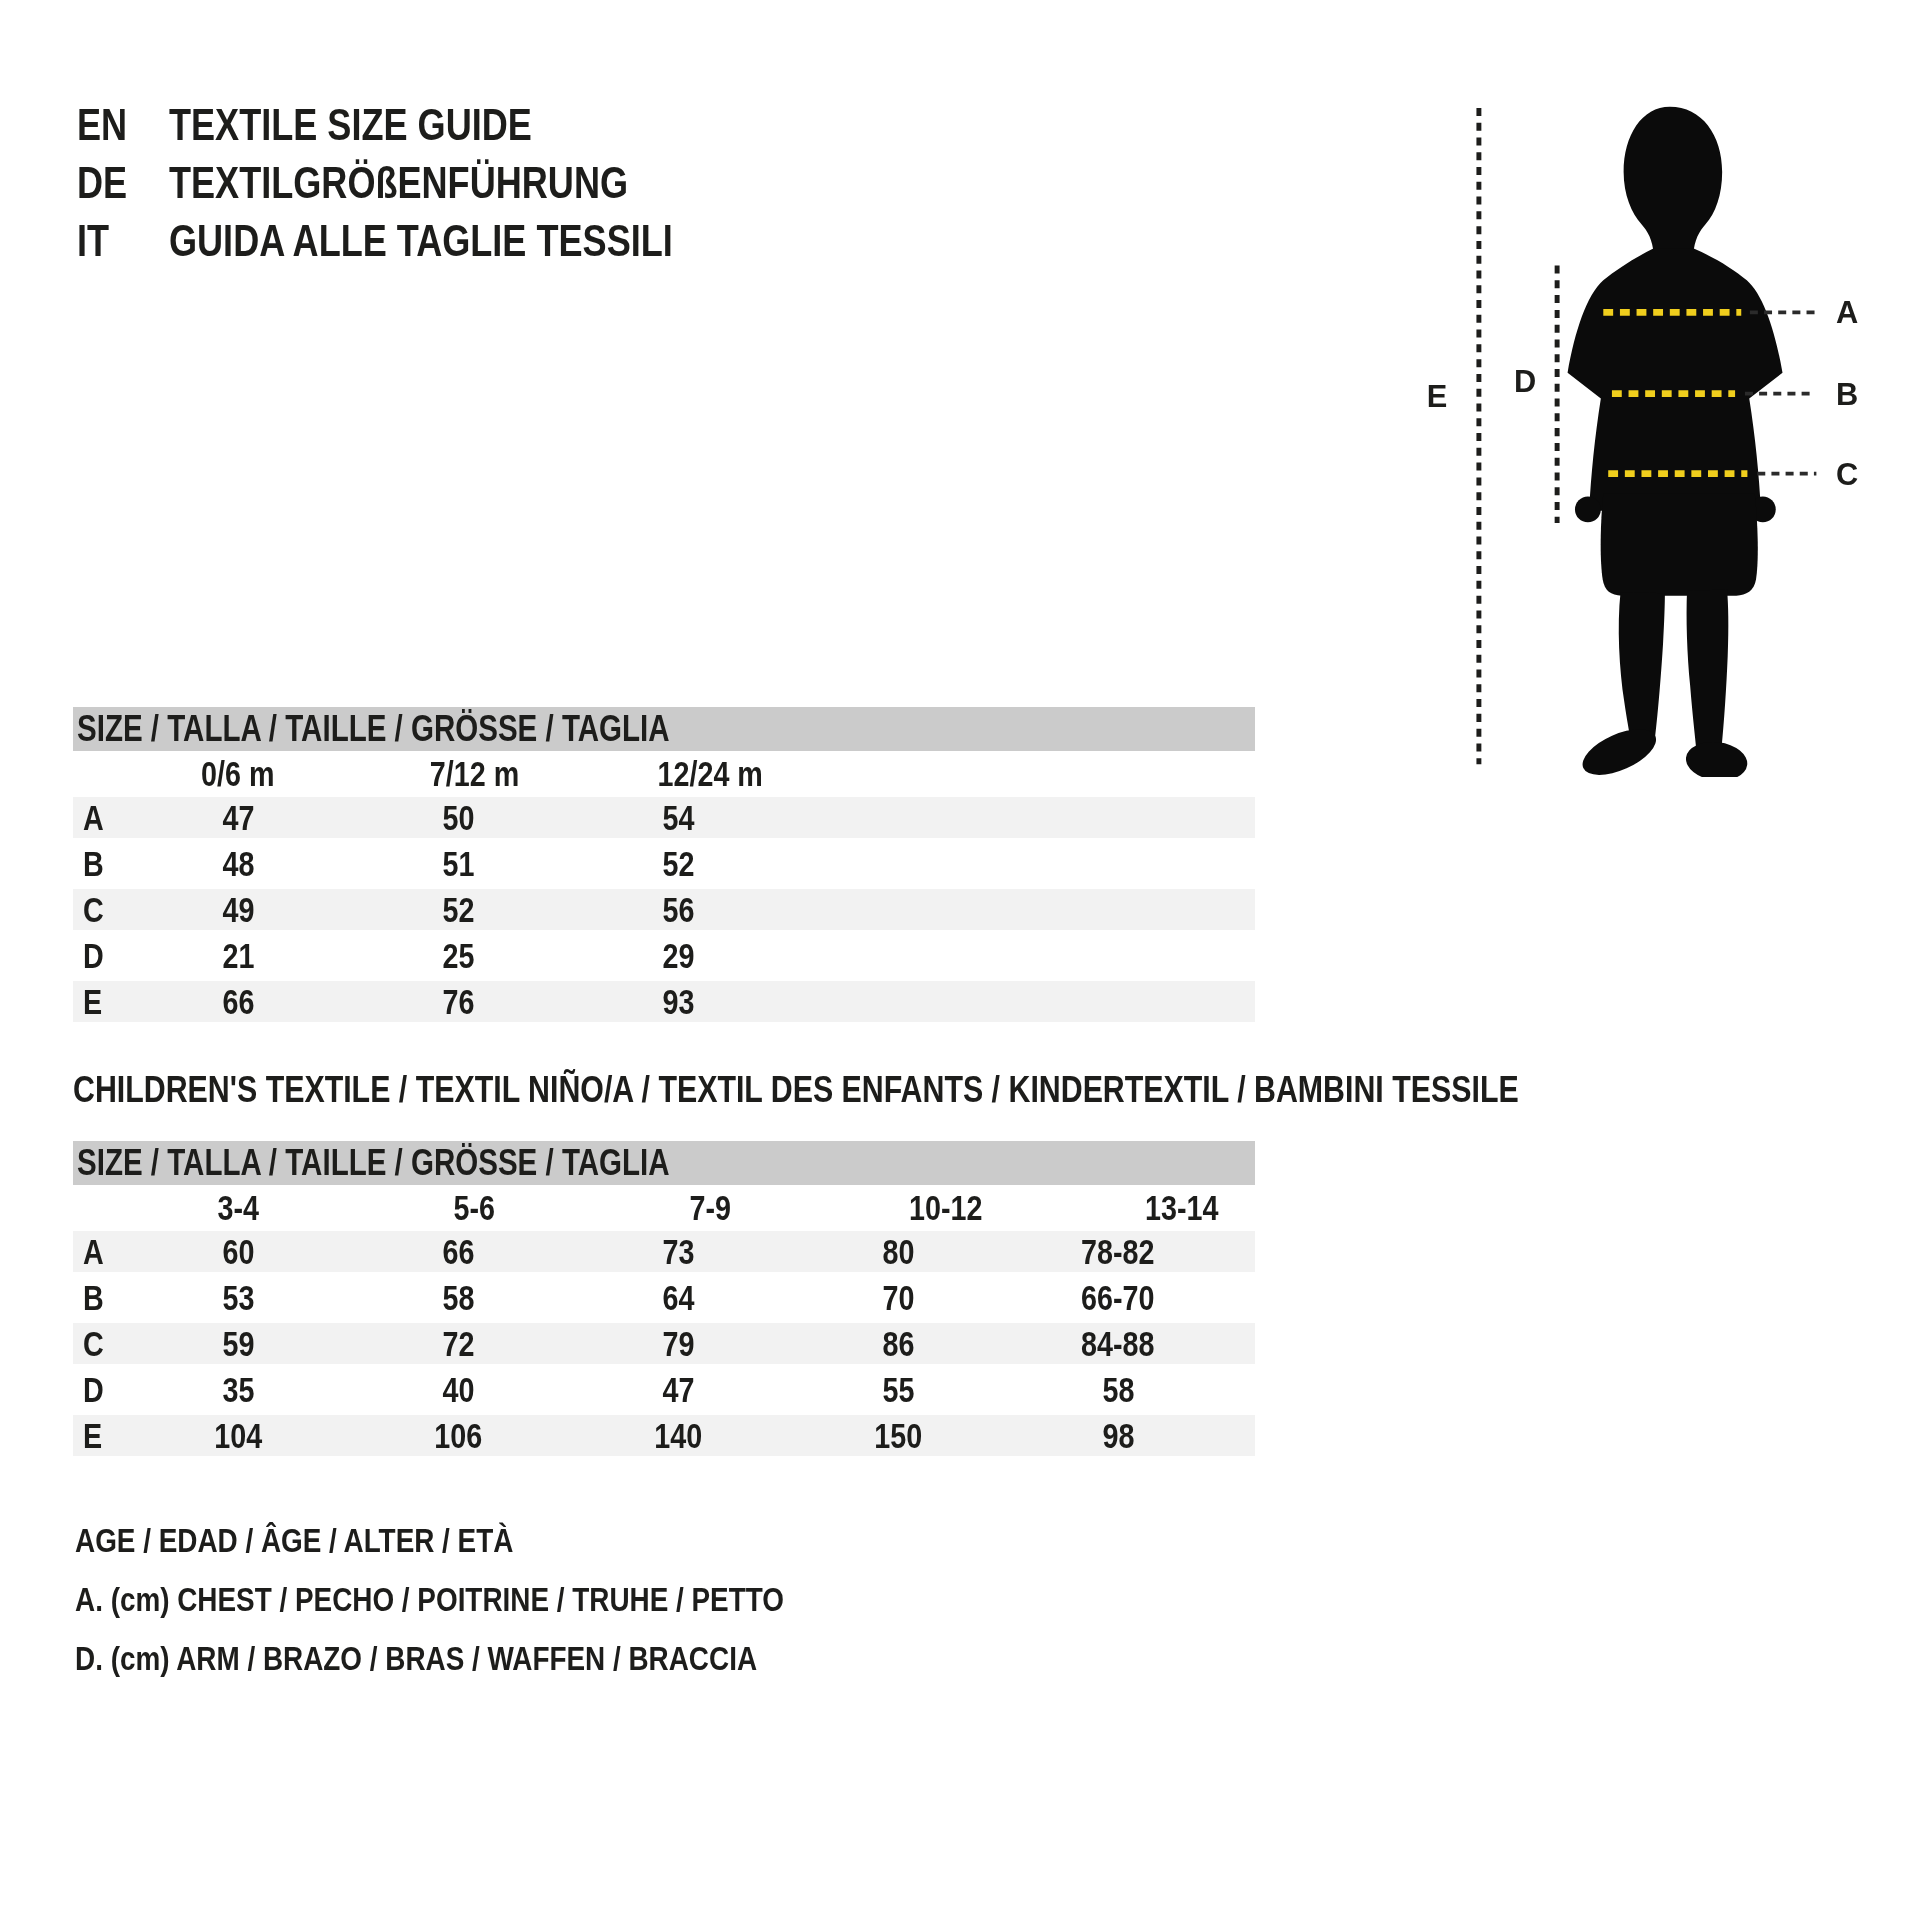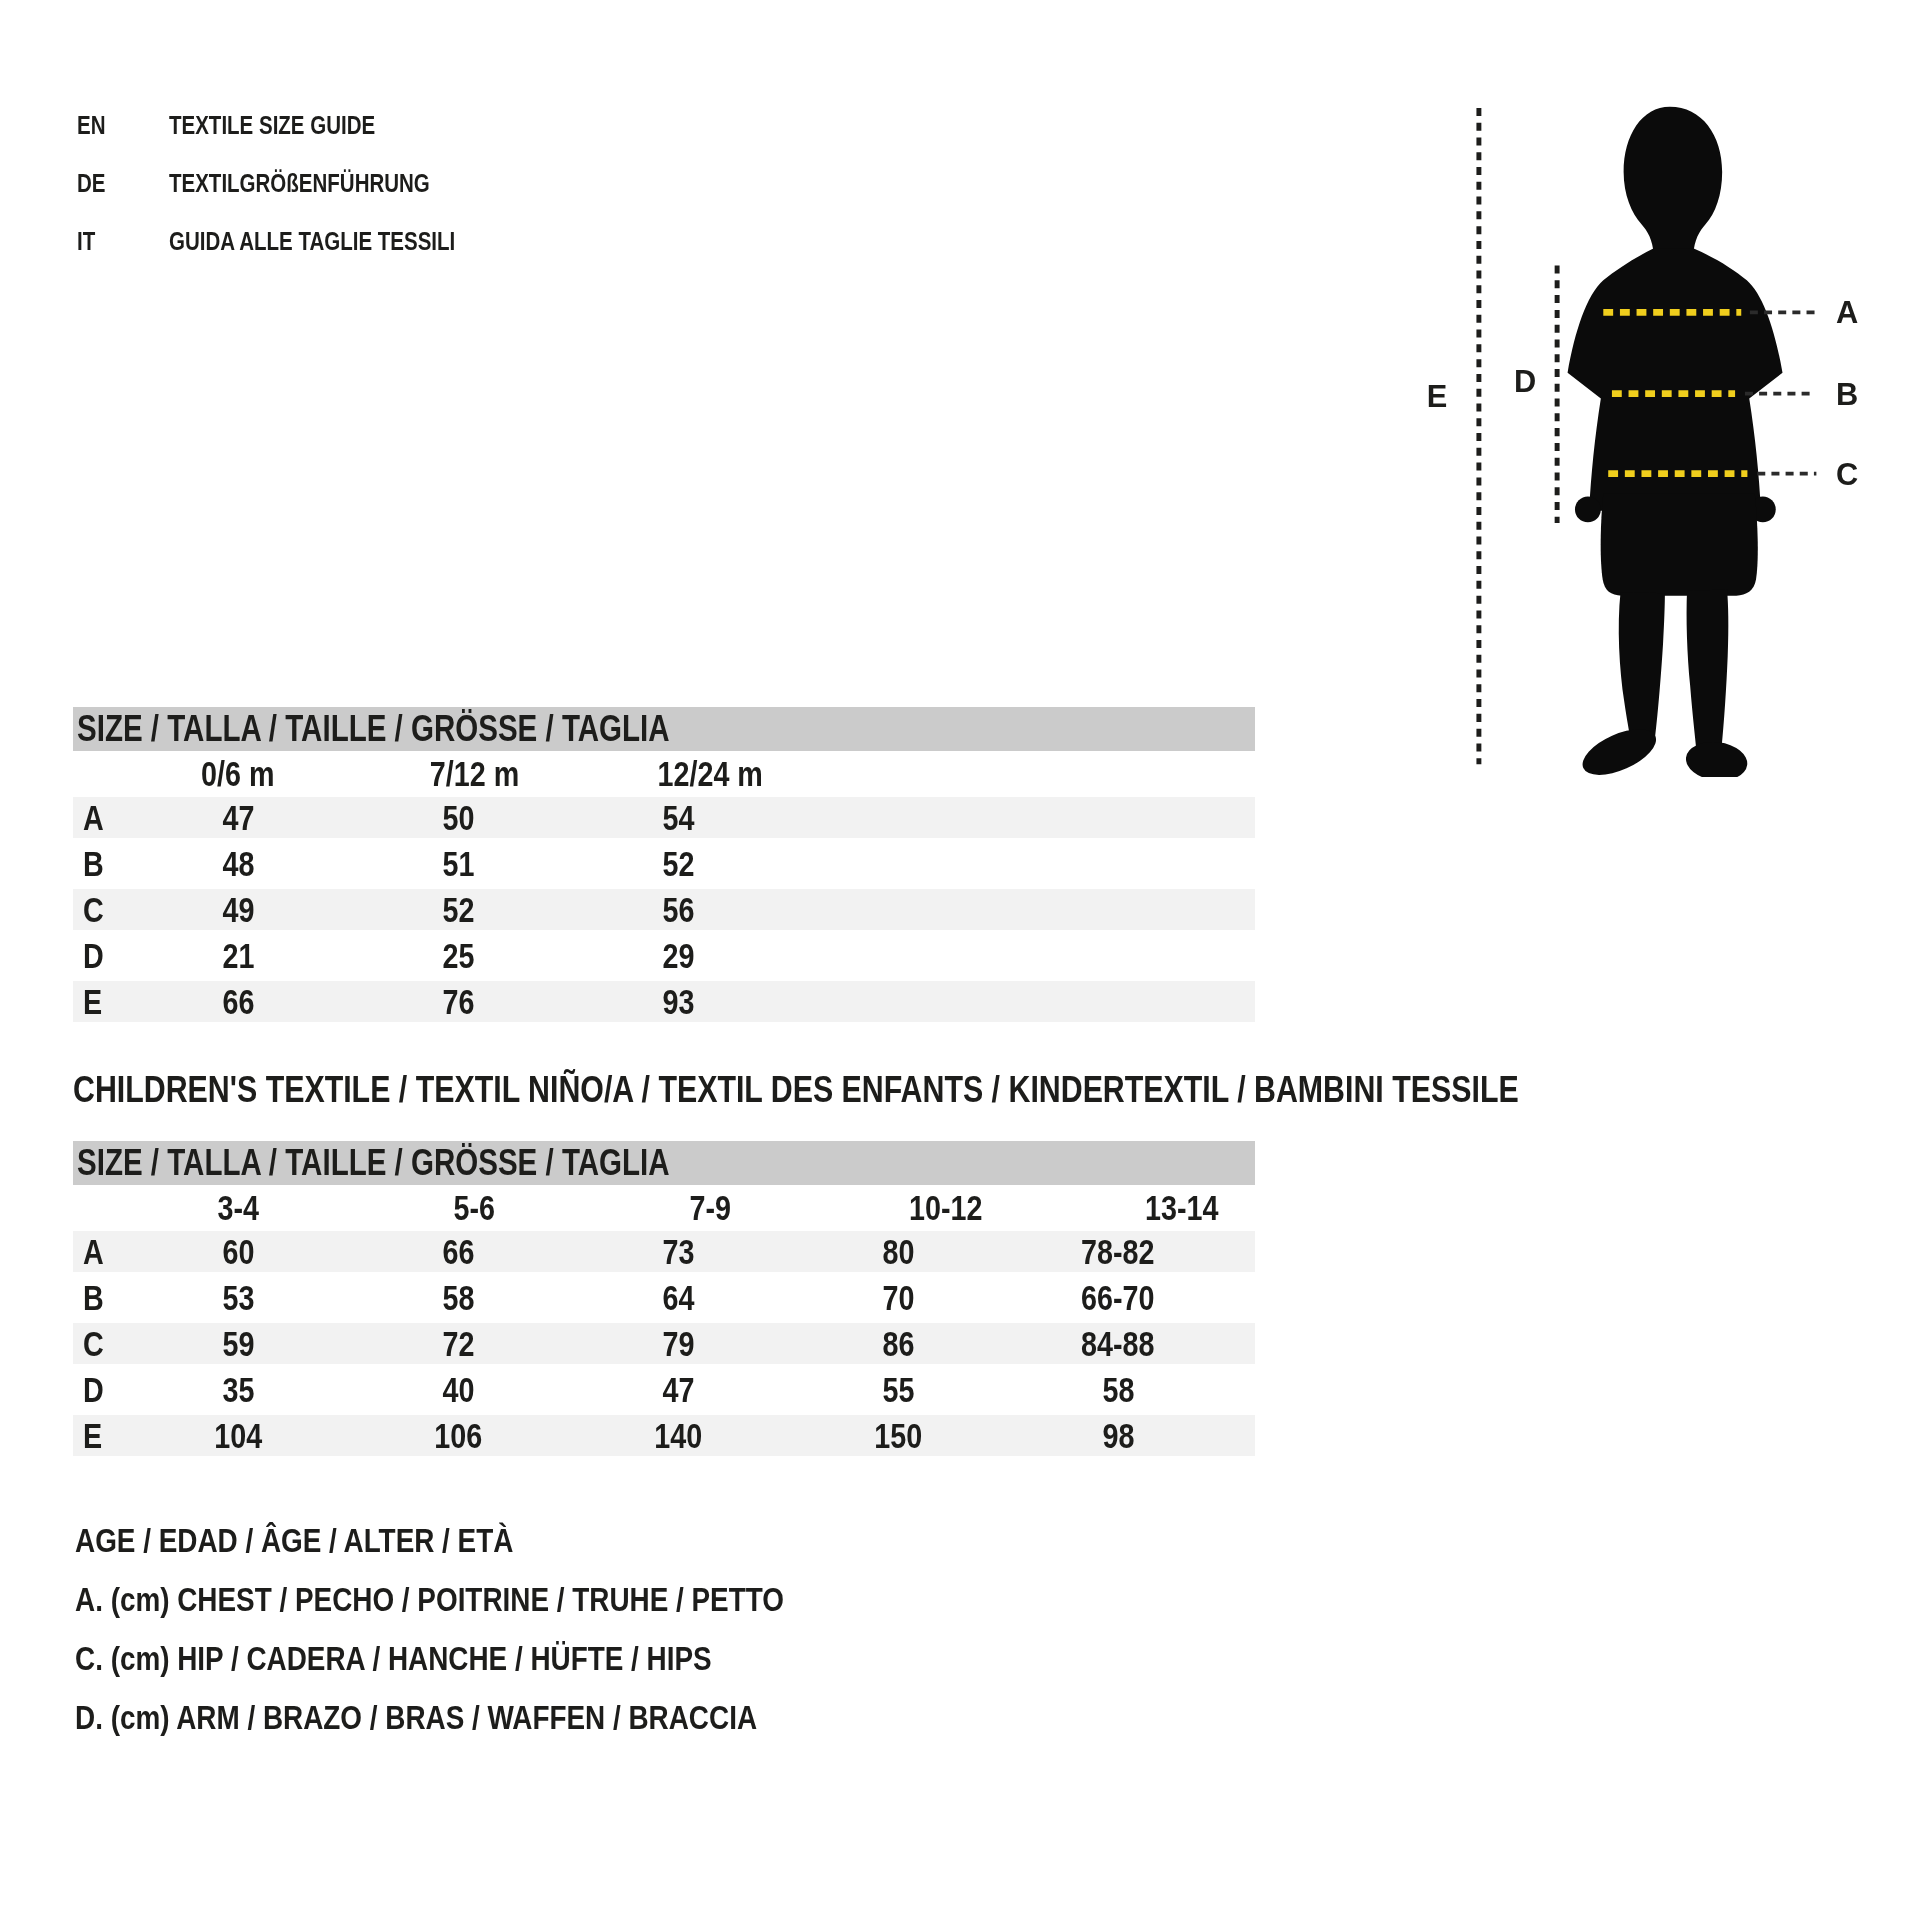--- a/index.html
+++ b/index.html
@@ -9,21 +9,21 @@
     background:#ffffff;
     font-family:"Liberation Sans","DejaVu Sans",sans-serif;
     font-weight:700;
     color:#1d1d1b;
     overflow:hidden;
   }
   .cnd{display:inline-block;transform:scaleX(0.82);transform-origin:0 50%;white-space:nowrap;}
   .cnd.c{transform-origin:50% 50%;}
   
   .lang-block{position:absolute;left:77px;top:96px;}
-  .lang-row{height:58px;line-height:58px;font-size:25px;white-space:nowrap;text-decoration:underline;}
+  .lang-row{height:58px;line-height:58px;font-size:44px;white-space:nowrap;text-decoration:underline;}
   .lang-code{display:inline-block;width:92px;vertical-align:top;}
   .lang-title{vertical-align:top;}
   
   .section-title{position:absolute;left:73px;height:39px;line-height:39px;font-size:37px;white-space:nowrap;}
   
   .size-table{position:absolute;left:73px;width:1182px;}
   .size-bar{height:44px;line-height:44px;background:#cbcbcb;padding-left:4px;font-size:36px;}
   .trow{position:relative;display:flex;padding-left:55px;font-size:35px;}
   .trow.colhead{height:46px;line-height:46px;gap:16px;}
   .trow.datarow{height:41px;line-height:41px;margin-bottom:5px;}
@@ -170,18 +170,17 @@
       <div class="val"><span class="cnd c">106</span></div>
       <div class="val"><span class="cnd c">140</span></div>
       <div class="val"><span class="cnd c">150</span></div>
       <div class="val"><span class="cnd c">98</span></div>
     </div>
   </div>
 
   <div class="legend">
     <div class="legend-line"><span class="cnd">AGE / EDAD / ÂGE / ALTER / ETÀ</span></div>
     <div class="legend-line"><span class="cnd">A. (cm) CHEST / PECHO / POITRINE / TRUHE / PETTO</span></div>
-    <div class="legend-line"><span class="cnd">C. (cm) HIP / CADERA / HANCHE / HÜFTE / HIPS</span></div>
     <div class="legend-line"><span class="cnd">D. (cm) ARM / BRAZO / BRAS / WAFFEN / BRACCIA</span></div>
   </div>
 
 </div>
 
 
 </body></html>

